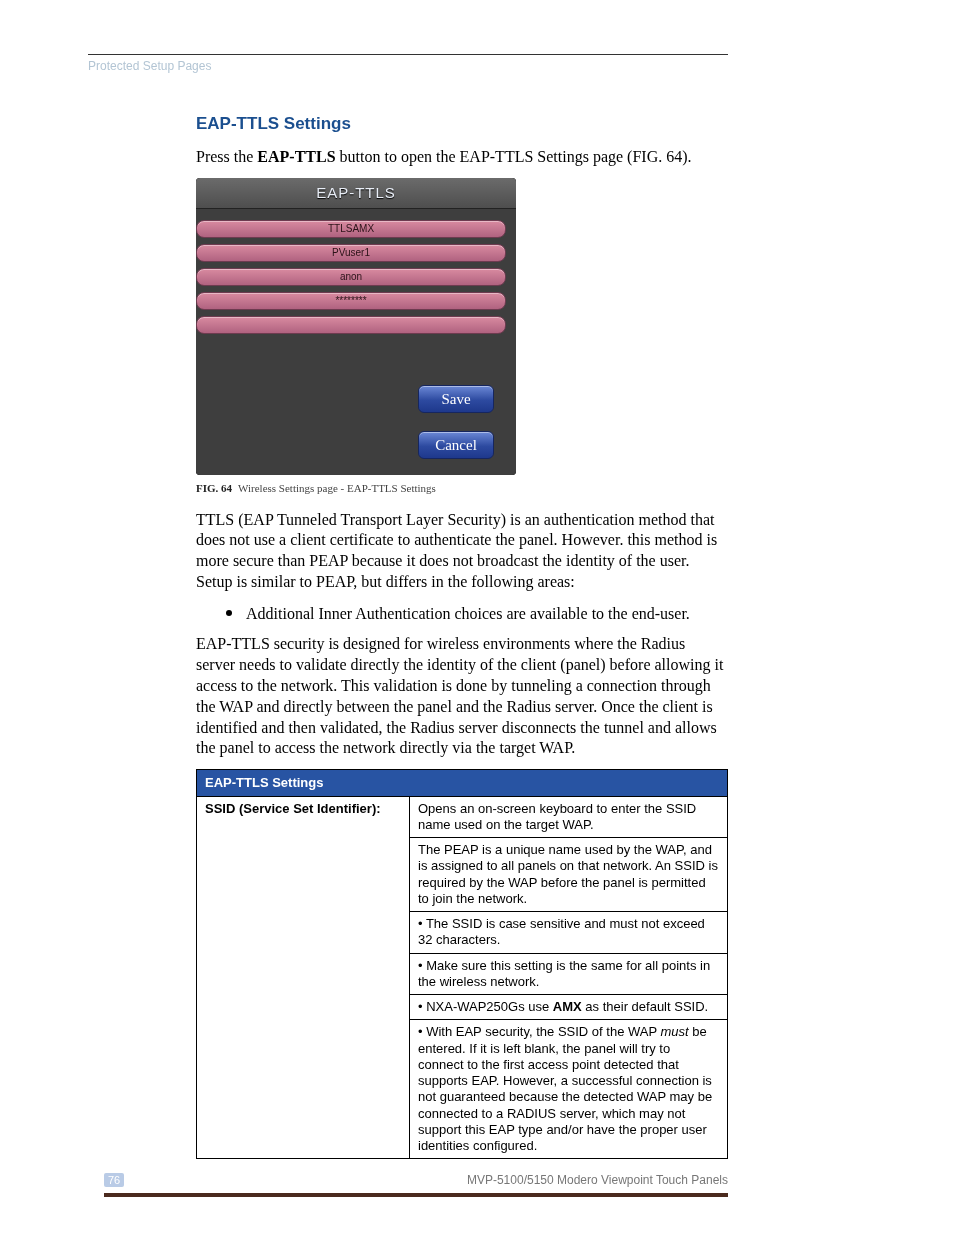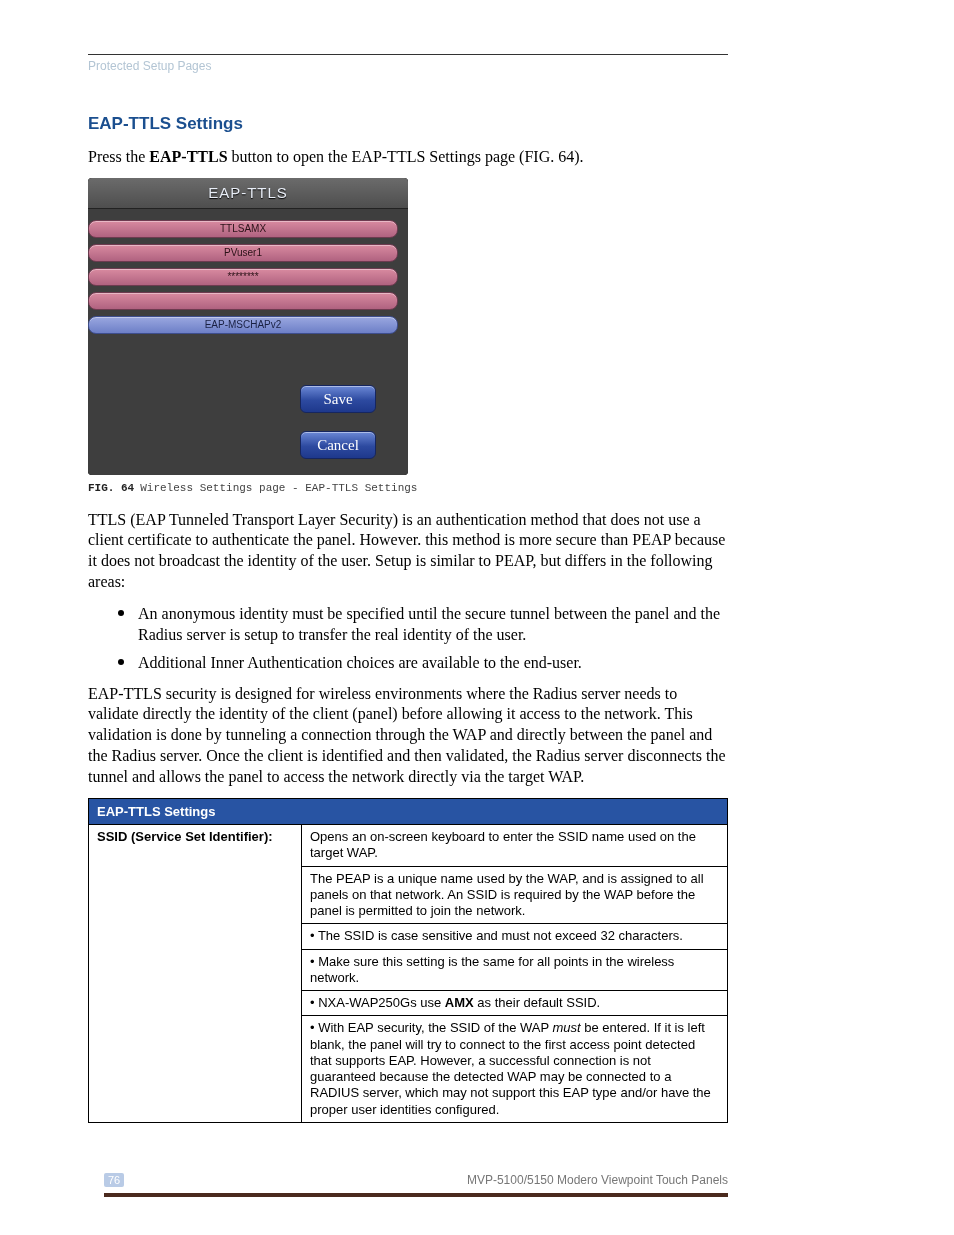--- a/index.html
+++ b/index.html
@@ -21,20 +21,21 @@
     border-top: 1px solid #333;
     margin: 0 0 4px 0;
   }
   .header-label {
     font-family: Arial, Helvetica, sans-serif;
     font-size: 12px;
     color: #b3c5d4;
     display: block;
   }
   .content {
+    margin-left: 108px;
     margin-top: 40px;
     font-size: 16px;
     line-height: 1.35;
   }
   .section-heading {
     font-family: Arial, Helvetica, sans-serif;
     font-weight: bold;
     color: #1b4f8f;
     font-size: 17px;
     margin: 0 0 10px 0;
@@ -96,36 +97,36 @@
     text-align: center;
     box-shadow: inset 0 1px 0 rgba(255,255,255,.4);
   }
   .pill.blue {
     background: linear-gradient(#9aa7e0, #6d7fc7);
     border-color: #3e4e8e;
     color: #1a2143;
   }
   .panel-actions {
     background:#3e3e3e;
-    padding: 40px 32px 16px 0;
+    padding: 40px 22px 16px 0;
     display:flex; flex-direction:column; align-items:flex-end; gap:18px;
   }
   .panel-btn {
     width: 74px; height:26px; line-height:26px;
     border-radius: 6px;
     background: linear-gradient(#6b88d6, #2d4aa0 55%, #1e388c);
     border: 1px solid #16265f;
     color:#fff;
     font-family: "Times New Roman", serif;
     font-size: 15px;
     text-align:center;
     box-shadow: inset 0 1px 0 rgba(255,255,255,.45);
   }
   .fig-caption {
-    font-family: Liberation Mono, monospace;
+    font-family: Liberation Serif, serif;
     font-size: 11px;
     color: #444;
     margin: 6px 0 14px 0;
   }
   .fig-caption b { font-weight: bold; color:#222; margin-right:6px; }
 
   
   ul.bullets { margin: 6px 0 10px 30px; padding:0; list-style:none; }
   ul.bullets li { position:relative; padding-left:20px; margin: 0 0 6px 0; }
   ul.bullets li::before {
@@ -190,45 +191,44 @@
 
         <div class="panel-body">
           <div class="panel-right">
             <div class="field-row">
                 <div class="pill" style="width:100%;">TTLSAMX</div>
               </div>
             <div class="field-row">
                 <div class="pill" style="width:100%;">PVuser1</div>
               </div>
             <div class="field-row">
+                <div class="pill" style="width:100%;">anon</div>
+              </div>
+            <div class="field-row">
                 <div class="pill" style="width:100%;">********</div>
               </div>
             <div class="field-row">
                 <div class="pill" style="width:100%;"></div>
-              </div>
-            <div class="field-row">
-                <div class="pill blue" style="width:100%;">EAP-MSCHAPv2</div>
               </div>
           </div>
         </div>
 
         <div class="panel-actions">
           <div class="panel-btn">Save</div>
           <div class="panel-btn">Cancel</div>
         </div>
       </div>
       <div class="fig-caption">
         <b>FIG. 64</b><span>Wireless Settings page - EAP-TTLS Settings</span>
       </div>
     </div>
 
     <p class="para dense">TTLS (EAP Tunneled Transport Layer Security) is an authentication method that does not use a client certificate to authenticate the panel. However. this method is more secure than PEAP because it does not broadcast the identity of the user. Setup is similar to PEAP, but differs in the following areas:</p>
 
     <ul class="bullets">
-      <li>An anonymous identity must be specified until the secure tunnel between the panel and the Radius server is setup to transfer the real identity of the user.</li>
       <li>Additional Inner Authentication choices are available to the end-user.</li>
     </ul>
 
     <p class="para dense">EAP-TTLS security is designed for wireless environments where the Radius server needs to validate directly the identity of the client (panel) before allowing it access to the network. This validation is done by tunneling a connection through the WAP and directly between the panel and the Radius server. Once the client is identified and then validated, the Radius server disconnects the tunnel and allows the panel to access the network directly via the target WAP.</p>
 
     <table class="settings">
       <tbody>
           <tr>
             <th class="header" colspan="2">EAP-TTLS Settings</th>
           </tr>

